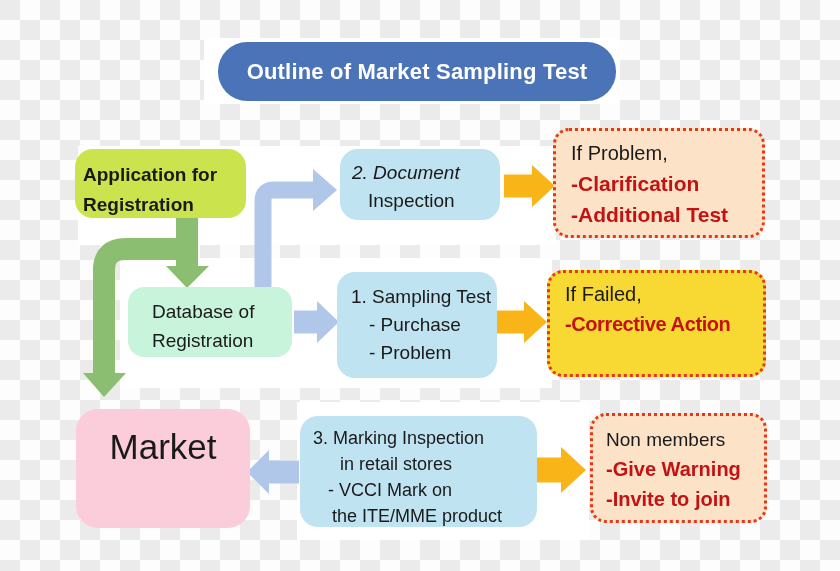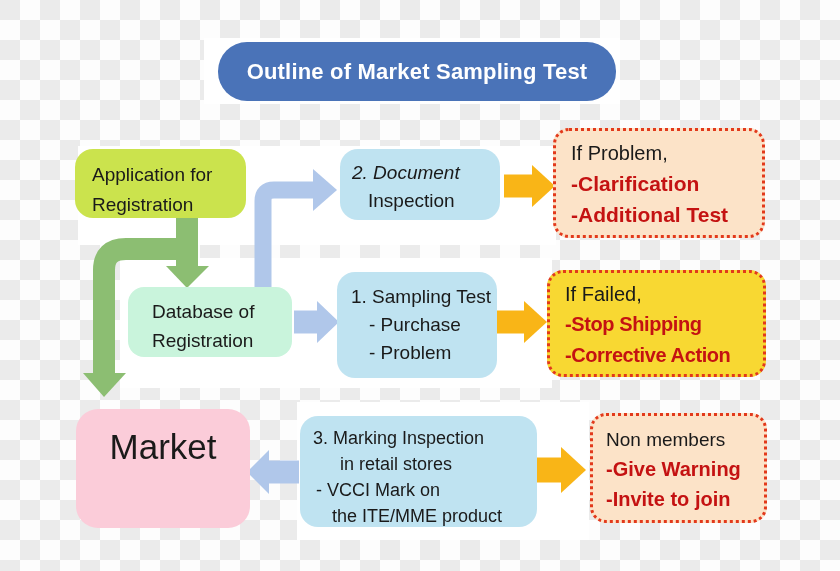--- a/index.html
+++ b/index.html
@@ -14,33 +14,33 @@
   .arrows path{fill:none;}
   .title{
     position:absolute;left:218px;top:42px;width:398px;height:59px;
     background:var(--title_bg);border-radius:29px;color:var(--title_text);
     font-size:22px;font-weight:bold;display:flex;align-items:center;justify-content:center;
     letter-spacing:0.2px;
   }
   .box{position:absolute;color:var(--text);font-size:19px;}
   .box .ln{white-space:nowrap;}
   .app{left:75px;top:149px;width:171px;height:69px;background:var(--application_bg);border-radius:18px;padding-top:11px;box-sizing:border-box;line-height:30px;}
-  .app .ln{padding-left:17px;}
+  .app .ln{padding-left:8px;font-weight:bold;}
   .db{left:128px;top:287px;width:164px;height:70px;background:var(--database_bg);border-radius:16px;padding-top:10px;box-sizing:border-box;line-height:29px;}
   .db .ln{padding-left:24px;}
   .doc{left:340px;top:149px;width:160px;height:71px;background:var(--process_bg);border-radius:18px;padding-top:10px;box-sizing:border-box;line-height:28px;}
   .doc .ln0{padding-left:12px;font-style:italic;}
   .doc .ln1{padding-left:28px;}
   .samp{left:337px;top:272px;width:160px;height:106px;background:var(--process_bg);border-radius:18px;padding-top:11px;box-sizing:border-box;line-height:28px;}
   .samp .ln0{padding-left:14px;}
   .samp .ln1,.samp .ln2{padding-left:32px;}
   .mark{left:300px;top:416px;width:237px;height:111px;background:var(--process_bg);border-radius:18px;padding-top:9px;box-sizing:border-box;font-size:18px;line-height:26px;}
   .mark .ln0{padding-left:13px;}
   .mark .ln1{padding-left:40px;}
-  .mark .ln2{padding-left:16px;}
+  .mark .ln2{padding-left:28px;}
   .mark .ln3{padding-left:32px;}
   .japan{left:76px;top:409px;width:174px;height:119px;background:var(--japan_bg);border-radius:22px;
     font-size:35px;line-height:42px;text-align:center;padding-top:17px;box-sizing:border-box;}
   .resultbox{position:absolute;border:3px dotted var(--dotted_border);border-radius:16px;box-sizing:border-box;color:var(--text);}
   .rhead{font-size:20px;line-height:29px;white-space:nowrap;}
   .ritem{font-size:21px;line-height:31px;font-weight:bold;color:var(--alert_text);white-space:nowrap;}
   .ifproblem{left:553px;top:128px;width:212px;height:110px;background:var(--result_peach_bg);padding:8px 0 0 15px;}
   .iffailed{left:547px;top:270px;width:219px;height:107px;background:var(--result_yellow_bg);padding:7px 0 0 15px;}
   .iffailed .ritem{font-size:20px;letter-spacing:-0.4px;}
   .nonmembers{left:590px;top:413px;width:177px;height:110px;background:var(--result_peach_bg);padding:9px 0 0 13px;}
@@ -129,21 +129,20 @@
   </div>
 
   <div class="resultbox ifproblem">
     <div class="rhead">If Problem,</div>
     <div class="ritem">-Clarification</div>
     <div class="ritem">-Additional Test</div>
   </div>
 
   <div class="resultbox iffailed">
     <div class="rhead">If Failed,</div>
-    <div class="ritem">-Stop Shipping</div>
     <div class="ritem">-Corrective Action</div>
   </div>
 
   <div class="resultbox nonmembers">
     <div class="rhead">Non members</div>
     <div class="ritem">-Give Warning</div>
     <div class="ritem">-Invite to join</div>
   </div>
 
 </div>

